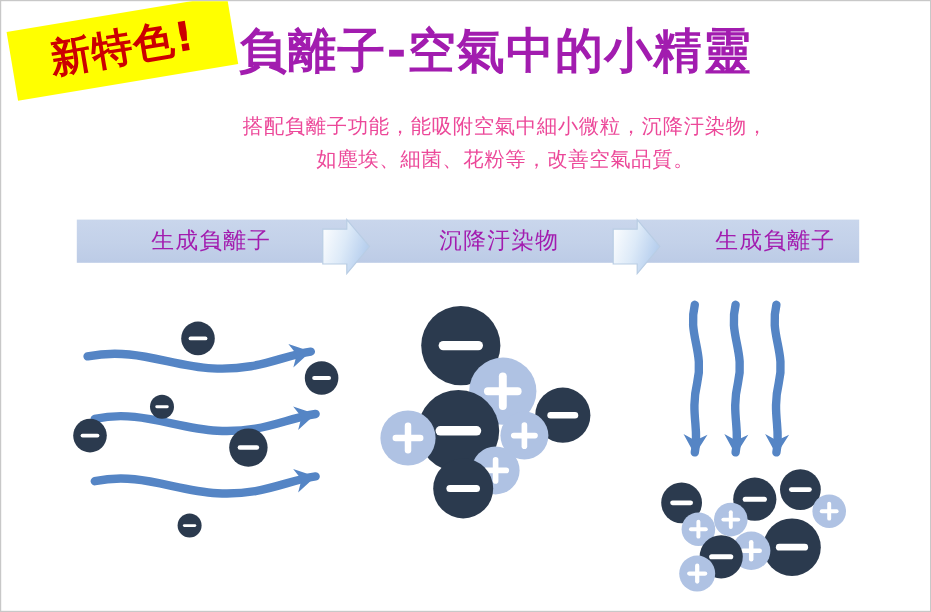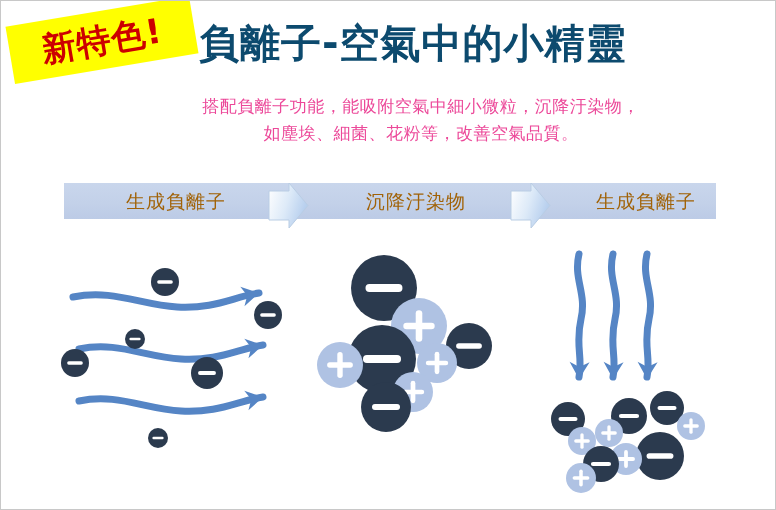--- a/index.html
+++ b/index.html
@@ -44,21 +44,21 @@
   }
 
   
   #title {
     position: absolute;
     left: 198px;
     top: 17px;
     font-family: "DejaVu Sans", sans-serif;
     font-weight: bold;
     font-size: 40px;
-    color: #0c4a6e;
+    color: #a21caf;
     letter-spacing: 1px;
     white-space: nowrap;
     line-height: 1.25;
   }
 
   
   #subtitle {
     position: absolute;
     left: 0;
     top: 92px;
@@ -82,21 +82,21 @@
     height: 36px;
     background: linear-gradient(to bottom, #c9d6ec 0%, #c3d1e9 55%, #bccbe6 100%);
   }
   .step-label {
     position: absolute;
     top: 182px;
     height: 48px;
     line-height: 36px;
     font-family: "DejaVu Sans", sans-serif;
     font-size: 19px;
-    color: #a16207;
+    color: #a21caf;
     text-align: center;
     letter-spacing: 1px;
     white-space: nowrap;
   }
   #step-label-0 { left: 90px;  width: 170px; }
   #step-label-1 { left: 335px; width: 160px; }
   #step-label-2 { left: 575px; width: 140px; }
 
   .chevron {
     position: absolute;

